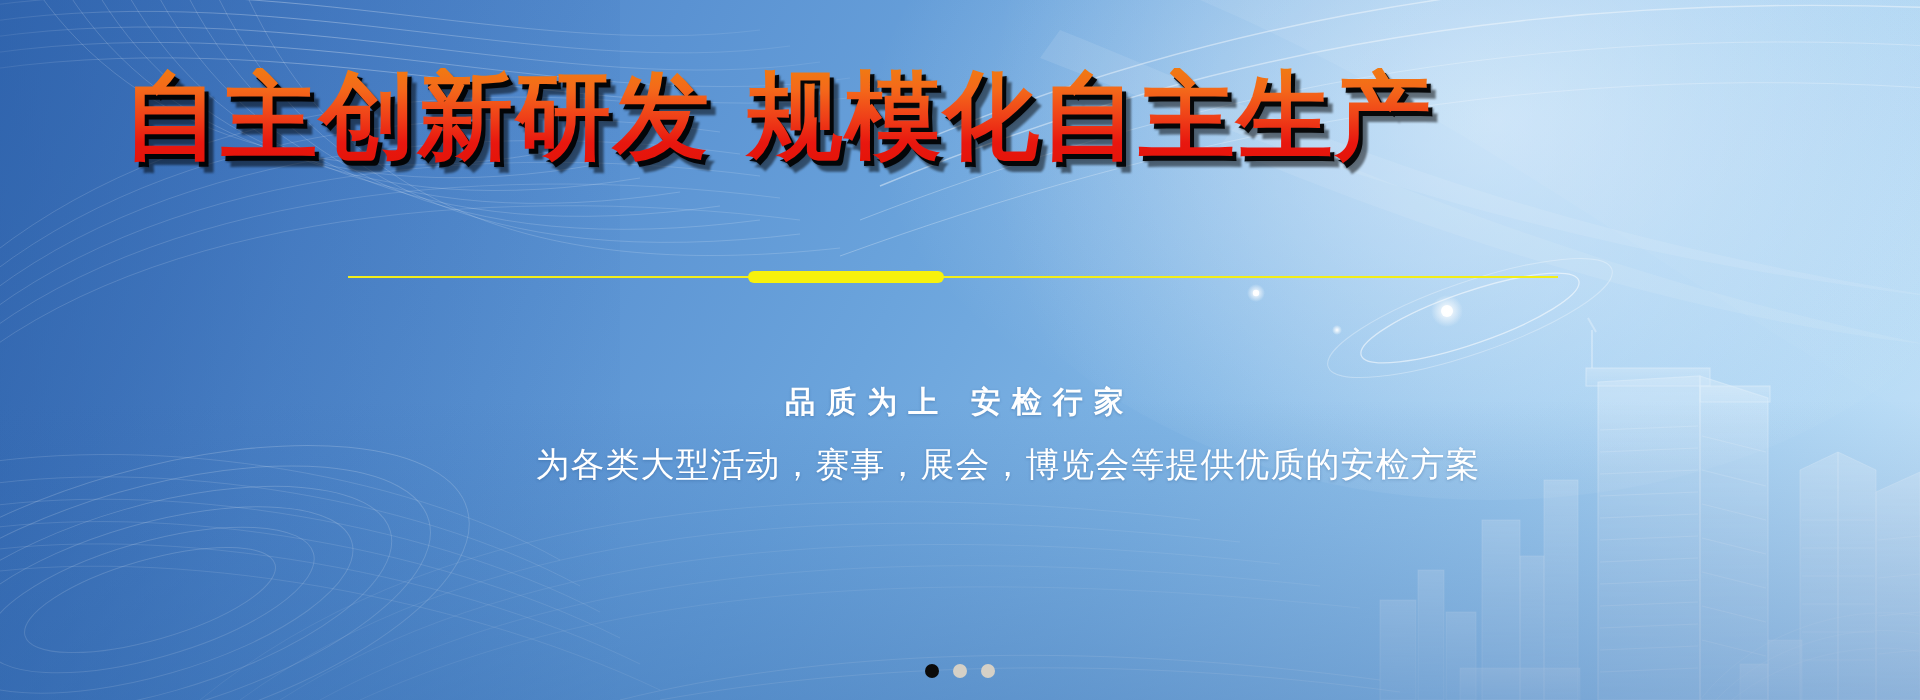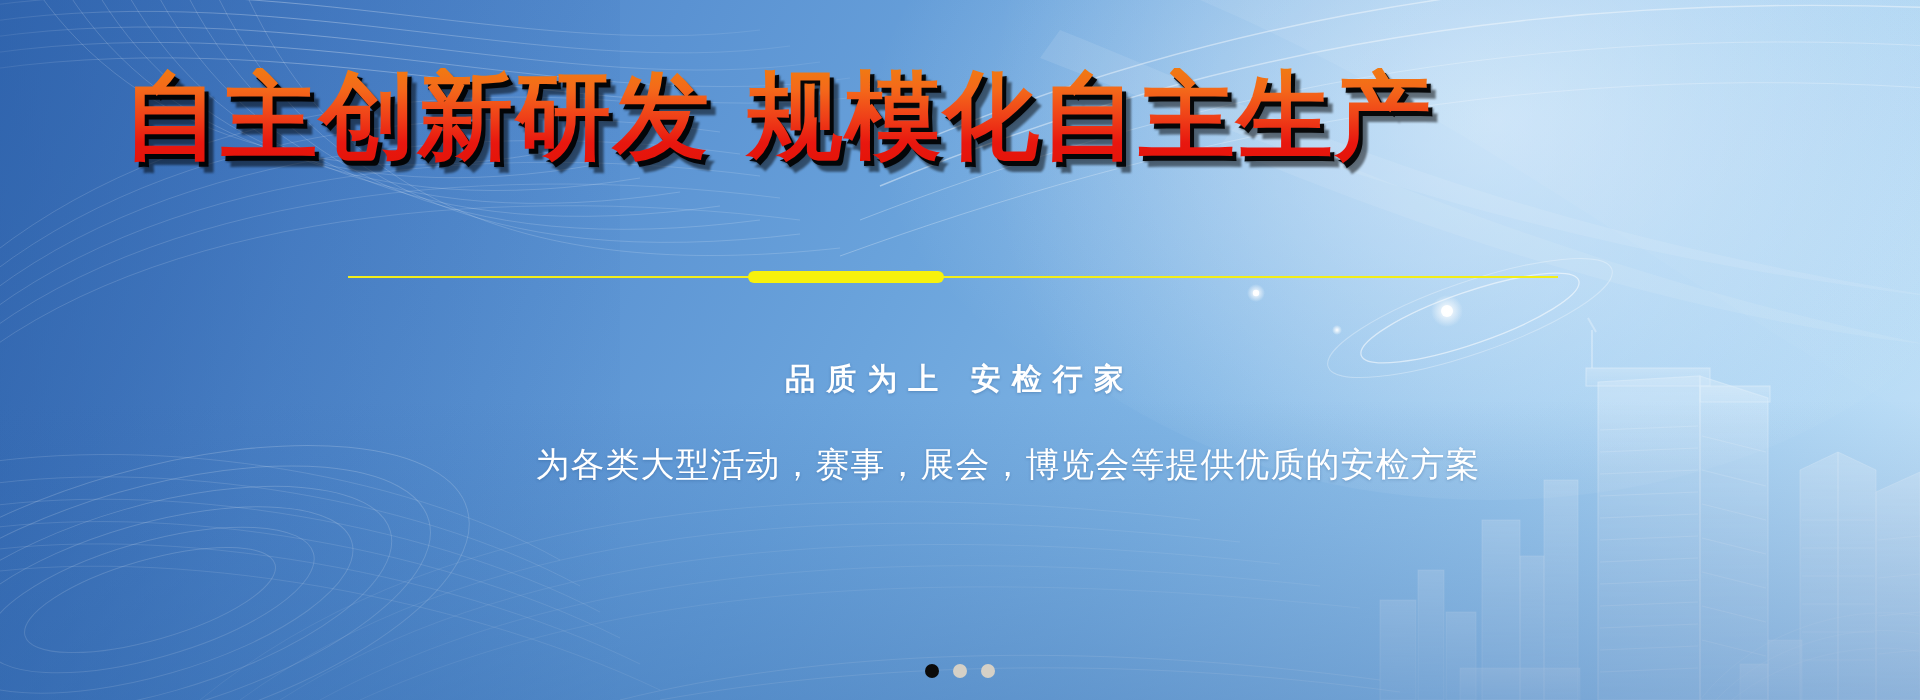--- a/index.html
+++ b/index.html
@@ -85,21 +85,21 @@
     background:#f2ee18;
   }
   .divider-thick {
     position:absolute; top:5px; left:748px; width:196px; height:12px;
     background:#f7f10c;
     border-radius:6px;
   }
 
   
   .sub1 {
-    position:absolute; left:0; top:359px; width:1920px;
+    position:absolute; left:0; top:382px; width:1920px;
     text-align:center;
     color:#ffffff;
     font-family:"DejaVu Sans", sans-serif;
     font-weight:bold;
     font-size:30px;
     letter-spacing:11px;
     text-shadow:0 1px 3px rgba(20,60,110,0.30);
     white-space:nowrap;
   }
   .sub2 {

